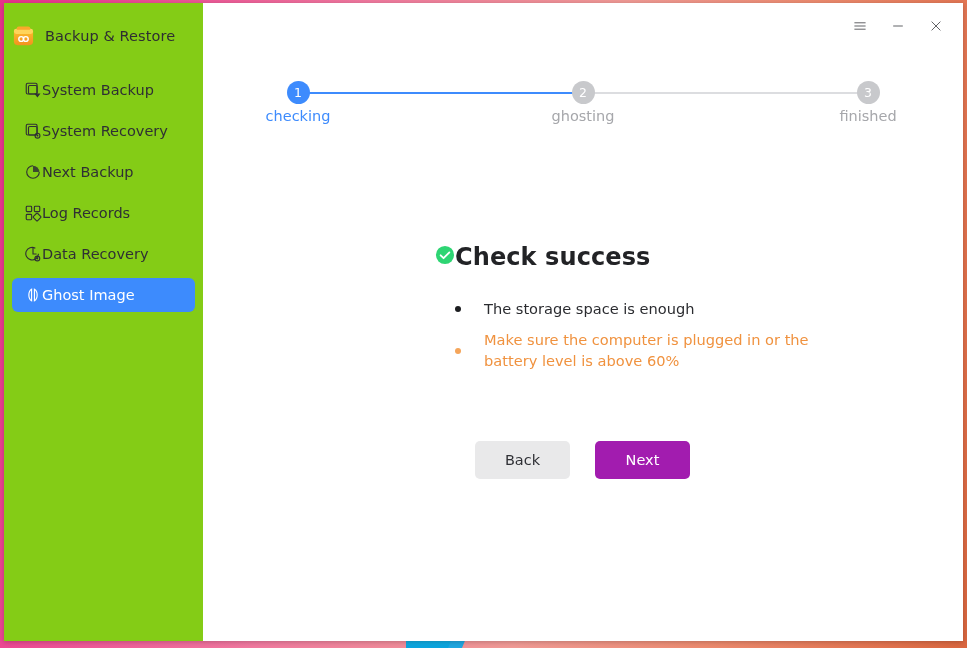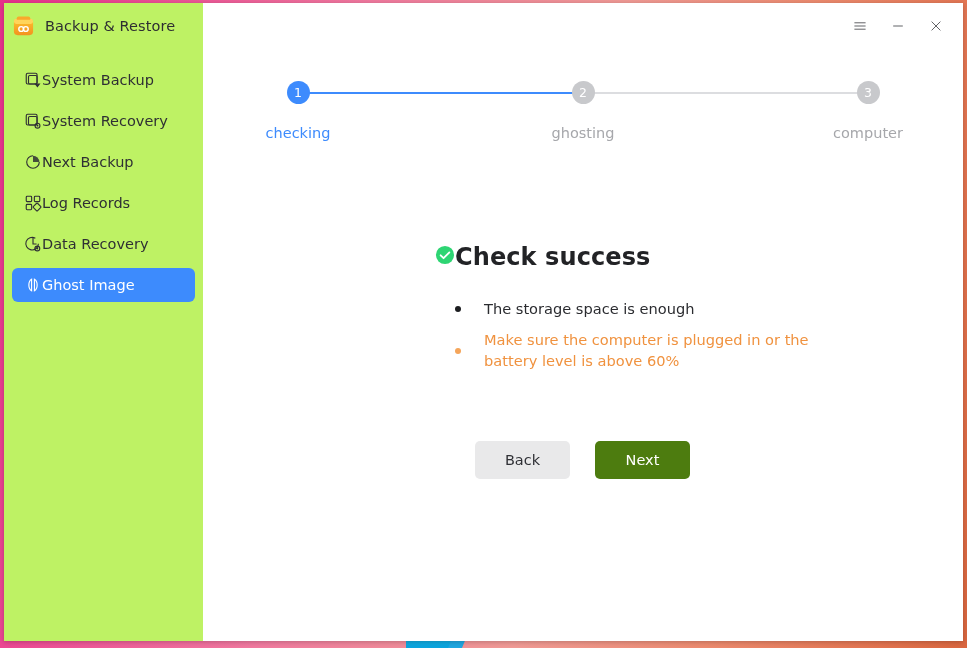--- a/index.html
+++ b/index.html
@@ -52,22 +52,22 @@
     background: #ffffff;
     display: flex;
     overflow: hidden;
     box-shadow: 0 1px 5px rgba(0,0,0,.22);
   }
 
   
   #sidebar {
     width: 199px;
     flex: 0 0 199px;
-    background: #bef264;
-    padding-top: 0;
+    background: #84cc16;
+    padding-top: 10px;
     position: relative;
   }
 
   #app-brand {
     display: flex;
     align-items: center;
     height: 46px;
     padding-left: 8px;
     gap: 10px;
   }
@@ -163,21 +163,21 @@
     display: flex;
     align-items: center;
     justify-content: center;
     color: #ffffff;
     font-size: 12.5px;
     background: #c8c9cc;
   }
   .step.active .step-circle { background: #3d8bfd; }
 
   .step-label {
-    margin-top: 21px;
+    margin-top: 4px;
     font-size: 14.5px;
     color: #a6a7ab;
     white-space: nowrap;
   }
   .step.active .step-label { color: #3d8bfd; }
 
   .step-line {
     flex: 1 1 auto;
     height: 2px;
     background: #dcdde0;
@@ -240,21 +240,21 @@
     min-width: 95px;
     height: 38px;
     border: none;
     border-radius: 5px;
     font-size: 14.5px;
     font-family: inherit;
     cursor: pointer;
     padding: 10px 18px;
   }
   .btn-secondary { background: #e9e9ea; color: #303136; }
-  .btn-primary { background: #4d7c0f; color: #ffffff; text-align: center; }
+  .btn-primary { background: #a21caf; color: #ffffff; text-align: center; }
 </style>
 </head>
 <body>
 
 <div id="desktop-accent-blue"></div>
 
 <div id="app-window">
 
   <aside id="sidebar">
 
@@ -384,21 +384,21 @@
 
       <div class="step">
         <div class="step-circle">2</div>
         <div class="step-label">ghosting</div>
       </div>
 
       <div class="step-line"></div>
 
       <div class="step">
         <div class="step-circle">3</div>
-        <div class="step-label">computer</div>
+        <div class="step-label">finished</div>
       </div>
 
     </div>
 
     <div id="check-panel">
 
       <div id="check-heading">
         <span>
           <svg viewBox="0 0 22 22" width="20" height="20">
             <circle cx="11" cy="11" r="10" fill="#2ed573"></circle>

